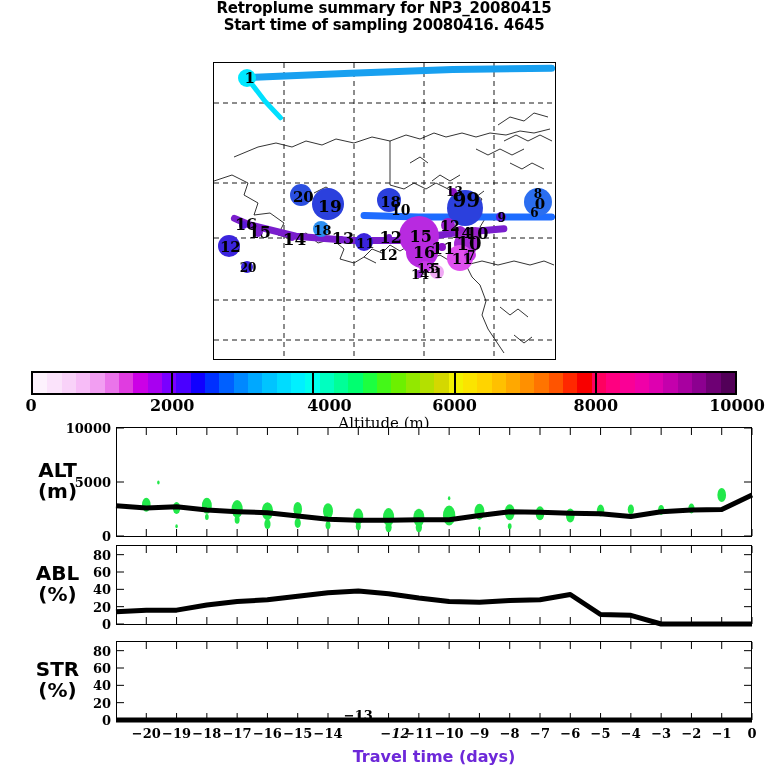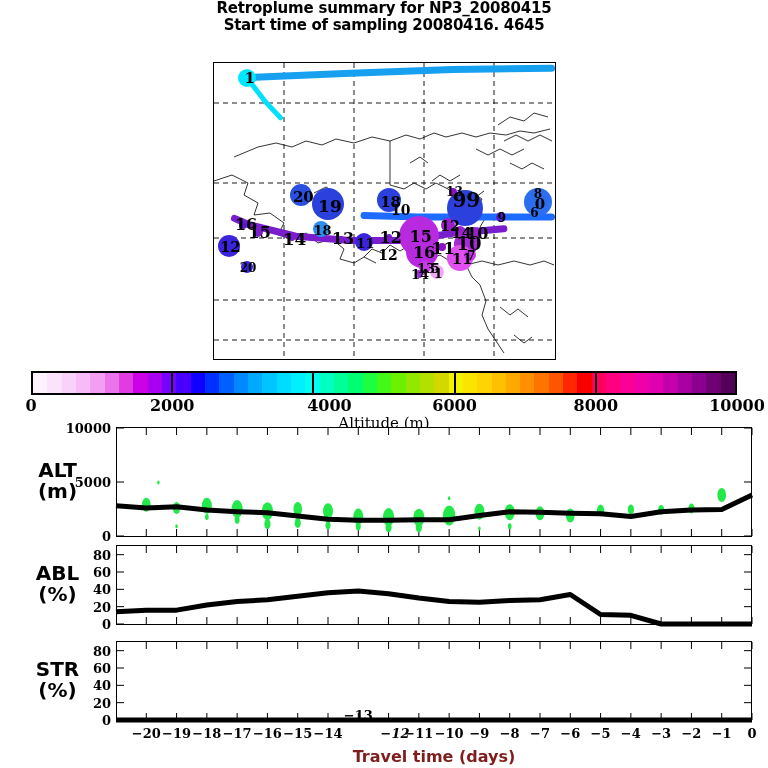--- a/index.html
+++ b/index.html
@@ -41,21 +41,21 @@
   .panel{position:absolute;left:116px;width:636px;border:1px solid #000;
          box-sizing:border-box;background:#fff;}
   .panel svg{position:absolute;left:0;top:0;overflow:visible;}
   .ytk{position:absolute;transform:translate(-100%,-50%);
        font-family:"DejaVu Serif","Liberation Serif",serif;font-weight:bold;
        font-size:13px;color:#000;white-space:nowrap;padding-right:5px;}
   .xtk{position:absolute;transform:translateX(-50%);
        font-family:"DejaVu Serif","Liberation Serif",serif;font-weight:bold;
        font-size:13px;color:#000;}
   #xaxis-title{position:absolute;left:116px;top:747px;width:636px;text-align:center;
-       font-size:16px;font-weight:bold;color:#7f1d1d;}
+       font-size:16px;font-weight:bold;color:#6d28d9;}
   .panel-side-label{position:absolute;width:105px;text-align:center;
        font-size:20px;font-weight:bold;color:#000;line-height:21px;}
 </style>
 </head>
 <body>
 
 <div id="title-block" class="abs">
   <div class="t-main">Retroplume summary for NP3_20080415</div>
   <div class="sub-row">
     <span class="t-sub">Start time of sampling 20080416.  4645</span>

